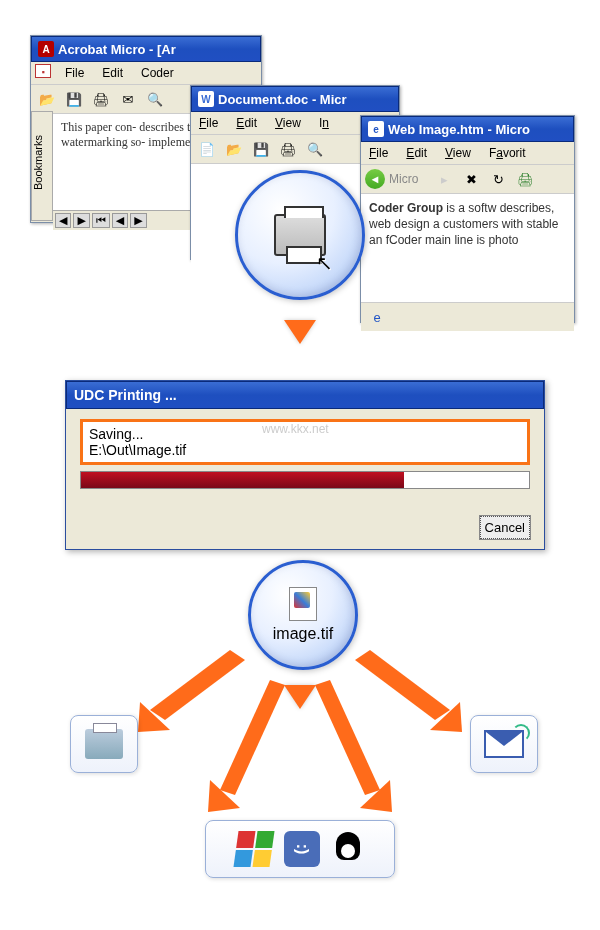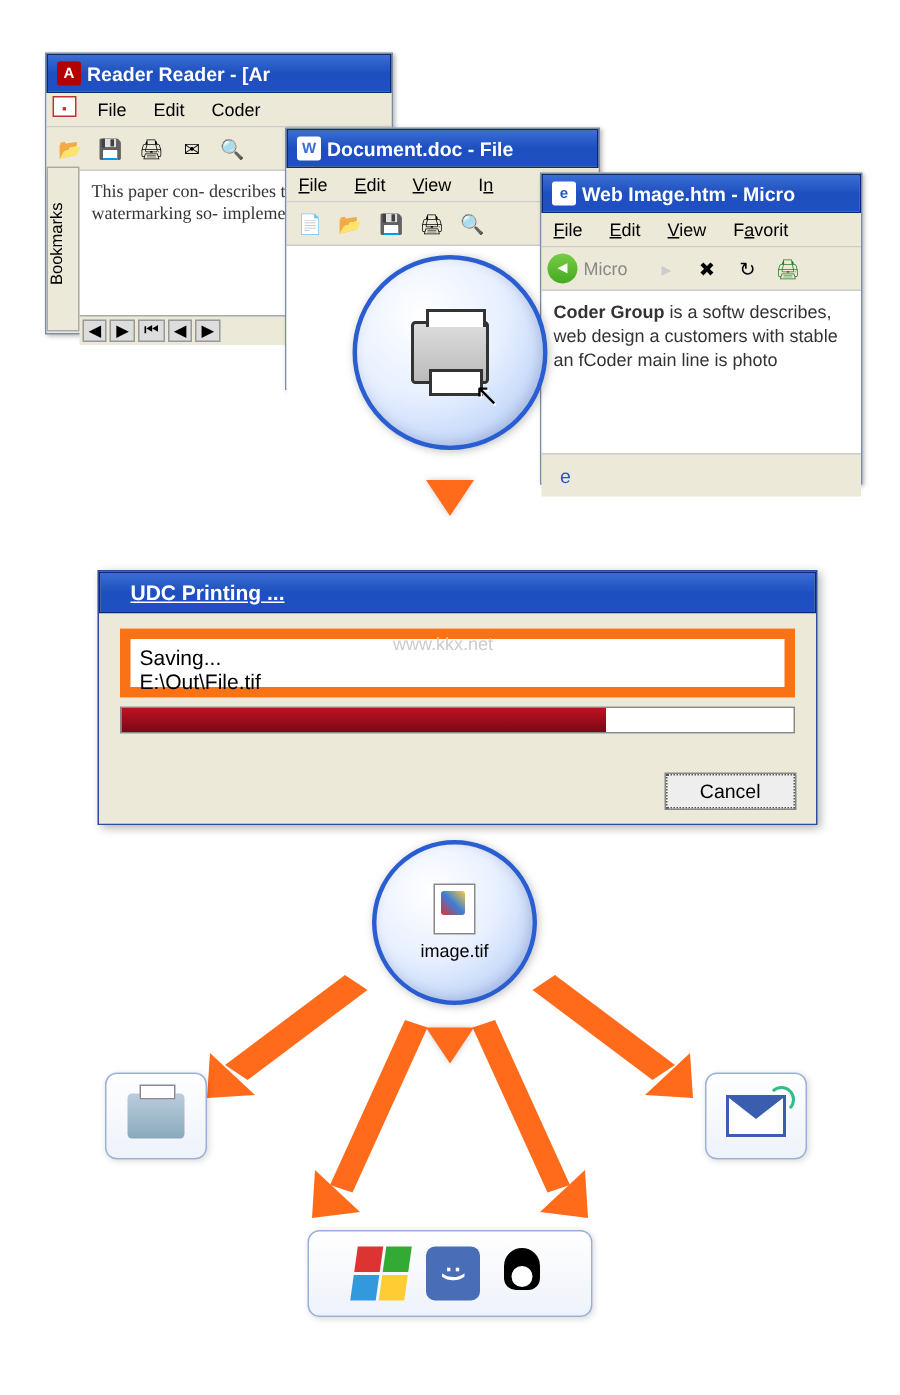--- a/index.html
+++ b/index.html
@@ -19,30 +19,30 @@
 .scroll-ctrl { background: #ece9d8; border-top: 1px solid #aaa; padding: 2px; font-size: 11px; display: flex; gap: 2px; }
 .scroll-ctrl span { border: 1px solid #999; padding: 0 3px; background: #ddd; }
 .circle { position: absolute; border-radius: 50%; background: radial-gradient(circle at 35% 30%, #fff, #e8f0ff 45%, #b8d0f8 85%); box-shadow: inset -2px -2px 8px rgba(0,0,70,0.15), 1px 1px 6px rgba(0,0,0,0.25); border: 3px solid #2a5ed0; display: flex; flex-direction: column; align-items: center; justify-content: center; }
 .big-print { width: 52px; height: 42px; background: linear-gradient(#ddd,#bbb); border: 2px solid #333; border-radius: 3px; position: relative; }
 .big-print::before { content: ""; position: absolute; top: -10px; left: 8px; width: 36px; height: 10px; background: #fff; border: 2px solid #333; border-bottom: none; }
 .big-print::after { content: ""; position: absolute; bottom: -10px; left: 10px; width: 32px; height: 14px; background: #fff; border: 2px solid #333; }
 .cursor { position: absolute; font-size: 20px; color: #000; text-shadow: 1px 1px 0 #fff; }
 .arrow { position: absolute; width: 0; height: 0; }
 .arrow.down { border-left: 16px solid transparent; border-right: 16px solid transparent; border-top: 24px solid #ff6b1a; filter: drop-shadow(0 0 2px rgba(0,0,0,0.2)); }
 .dialog { position: absolute; left: 65px; top: 380px; width: 480px; background: #ece9d8; border: 1px solid #2a4d9e; box-shadow: 2px 2px 6px rgba(0,0,0,0.3); }
-.dialog .titlebar { font-size: 14px; padding: 5px 20px; text-decoration: underline; }
+.dialog .titlebar { font-size: 14px; padding: 5px 7px; }
 .dialog-body { padding: 10px 14px; background: #ece9d8; }
-.dialog-body .txt { background: #fff; border: 7px solid #f97316; padding: 4px 6px; font-size: 14px; }
+.dialog-body .txt { background: #fff; border: 3px solid #f97316; padding: 4px 6px; font-size: 14px; }
 .progress { height: 18px; border: 1px solid #888; background: #fff; margin-top: 6px; position: relative; }
 .progress-fill { height: 100%; background: linear-gradient(to bottom, #c01020, #7a0818); width: 72%; }
-.btn { position: absolute; right: 14px; bottom: 10px; border: 1px dotted #555; outline: 1px solid #888; background: #eee; padding: 3px 22px; font-size: 13px; }
+.btn { position: absolute; right: 14px; bottom: 10px; border: 1px dotted #555; outline: 1px solid #888; background: #eee; padding: 3px 4px; font-size: 13px; }
 .watermark { position: absolute; color: #ccc; font-size: 12px; left: 262px; top: 422px; z-index: 50; }
 .file-icon { width: 28px; height: 34px; background: #fff; border: 1px solid #888; position: relative; }
 .file-icon::after { content: ""; position: absolute; top: 4px; left: 4px; width: 16px; height: 16px; background: linear-gradient(45deg, #d33, #3a7dd8, #ffcc33); border-radius: 2px; }
-.file-label { font-size: 12px; margin-top: 4px; }
+.file-label { font-size: 16px; margin-top: 4px; }
 .dest-box { position: absolute; width: 68px; height: 58px; background: linear-gradient(#fff,#eef2fb); border: 1px solid #9ab0d8; border-radius: 8px; display: flex; align-items: center; justify-content: center; box-shadow: 1px 1px 4px rgba(0,0,0,0.15); }
 .dest-wide { width: 190px; }
 .printer-sm { width: 38px; height: 30px; background: linear-gradient(#bcd,#8ab); border-radius: 3px; position: relative; }
 .printer-sm::before { content: ""; position: absolute; top: -6px; left: 8px; width: 22px; height: 8px; background: #fff; border: 1px solid #889; }
 .mail-icon { width: 40px; height: 28px; background: #fff; border: 2px solid #3a5db0; position: relative; }
 .mail-icon::before { content: ""; position: absolute; top: 0; left: 0; right: 0; height: 0; border-left: 18px solid transparent; border-right: 18px solid transparent; border-top: 14px solid #3a5db0; }
 .mail-arrows { position: absolute; right: -8px; top: -8px; width: 18px; height: 18px; border: 2px solid #3b8; border-radius: 50%; border-left-color: transparent; border-bottom-color: transparent; }
 .os-win { width: 36px; height: 36px; display: grid; grid-template-columns: 1fr 1fr; grid-template-rows: 1fr 1fr; gap: 2px; transform: skewX(-8deg); }
 .os-win div:nth-child(1){background:#d33}.os-win div:nth-child(2){background:#3a3}.os-win div:nth-child(3){background:#39d}.os-win div:nth-child(4){background:#fc3}
 .os-mac { width: 36px; height: 36px; background: #4a6db8; border-radius: 6px; display: flex; align-items: center; justify-content: center; }
@@ -54,21 +54,21 @@
 .nav-back { display: flex; align-items: center; gap: 4px; font-size: 12px; color: #888; }
 .nav-back .circ { width: 20px; height: 20px; border-radius: 50%; background: linear-gradient(#7c4,#4a2); display: inline-flex; align-items: center; justify-content: center; color: #fff; font-size: 11px; }
 svg.arr { position: absolute; overflow: visible; }
 </style>
 </head>
 <body>
 
 <div class="win" style="left:30px; top:35px; width:232px; height:188px; z-index:1;">
   <div class="titlebar">
     <span class="ticon">A</span>
-    <span>Reader Reader - [Ar</span>
+    <span>Acrobat Micro - [Ar</span>
   </div>
   <div class="menubar">
     <span style="width:16px;height:14px;background:#fff;border:1px solid #b33;font-size:9px;color:#b33;text-align:center">▪</span>
     <span>File</span>
     <span>Edit</span>
     <span>Coder</span>
   </div>
   <div class="toolbar">
     <span class="tbtn">📂</span>
     <span class="tbtn">💾</span>
@@ -83,21 +83,21 @@
     <span>▶</span>
     <span>⏮</span>
     <span>◀</span>
     <span>▶</span>
   </div>
 </div>
 
 <div class="win" style="left:190px; top:85px; width:210px; height:175px; z-index:2;">
   <div class="titlebar">
     <span class="ticon w">W</span>
-    <span>Document.doc - File</span>
+    <span>Document.doc - Micr</span>
   </div>
   <div class="menubar">
     <span><u>F</u>ile</span>
     <span><u>E</u>dit</span>
     <span><u>V</u>iew</span>
     <span>I<u>n</u></span>
   </div>
   <div class="toolbar">
     <span class="tbtn">📄</span>
     <span class="tbtn">📂</span>
@@ -145,21 +145,21 @@
 
 <div class="arrow down" style="left:284px; top:320px; z-index:5;"></div>
 
 <div class="dialog">
   <div class="titlebar">
     <span>UDC Printing ...</span>
   </div>
   <div class="dialog-body" style="height:140px; position:relative;">
     <div class="txt" style="height:46px;">
       <div>Saving...</div>
-      <div>E:\Out\File.tif</div>
+      <div>E:\Out\Image.tif</div>
     </div>
     <div class="progress">
       <div class="progress-fill"></div>
     </div>
     <button class="btn">Cancel</button>
   </div>
 </div>
 <div class="watermark">www.kkx.net</div>
 
 <div class="circle" style="left:248px; top:560px; width:110px; height:110px; z-index:10;">

